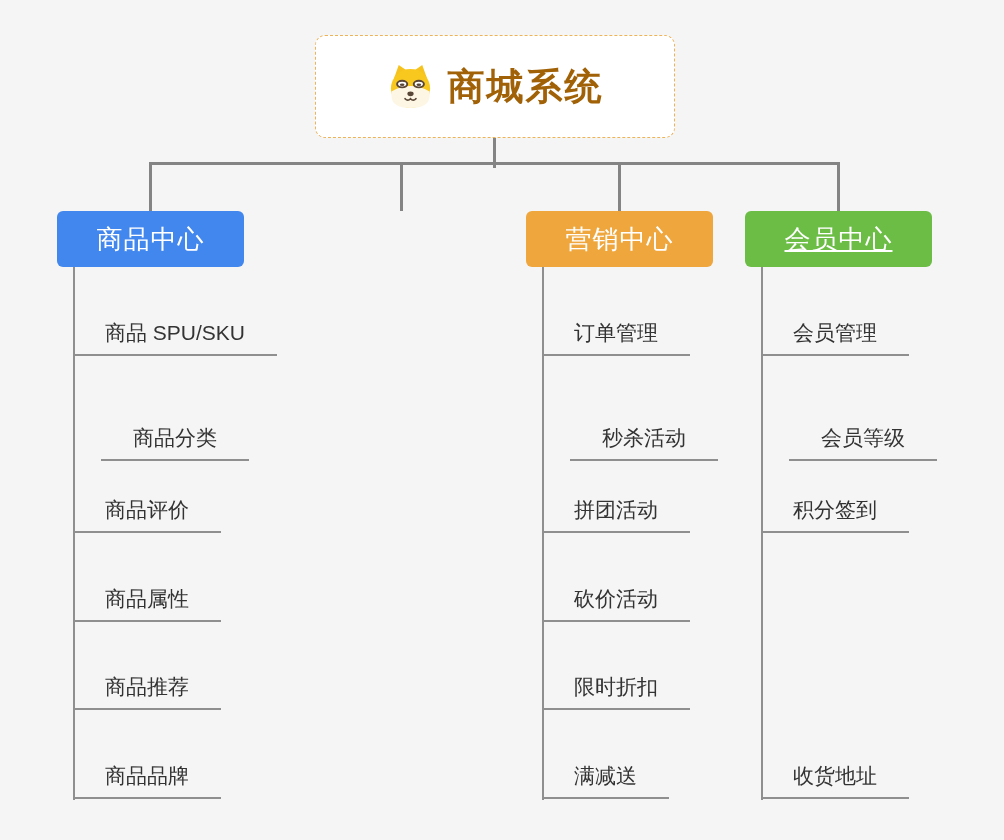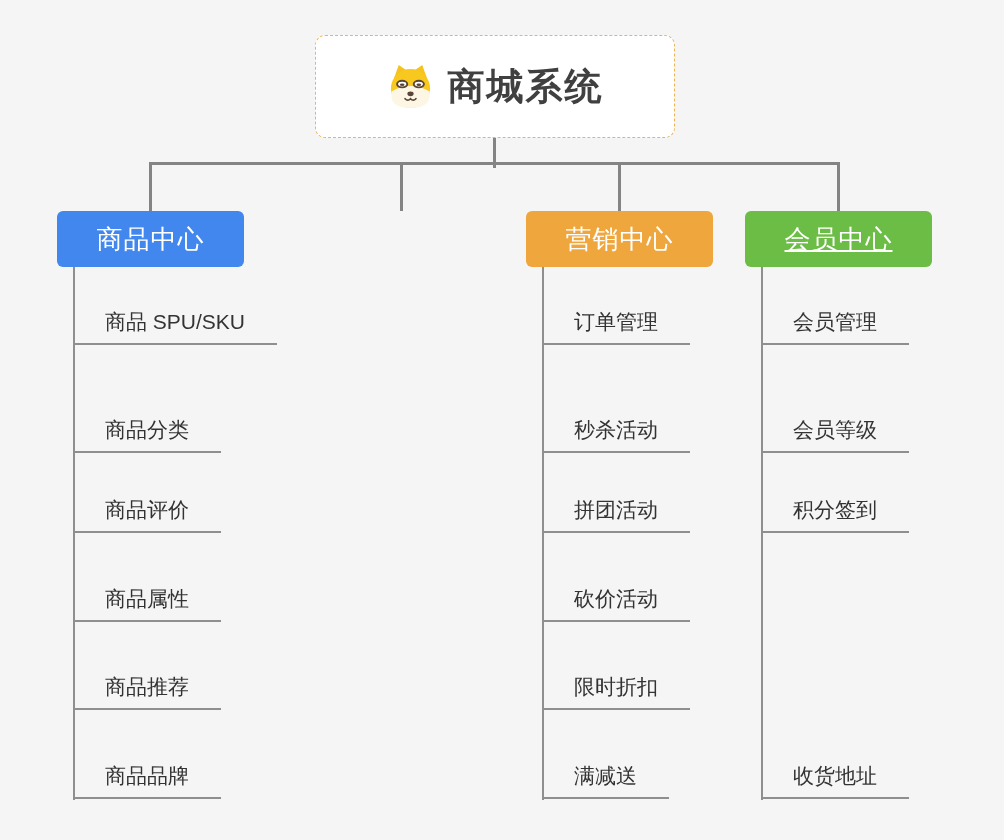--- a/index.html
+++ b/index.html
@@ -75,22 +75,22 @@
   .leaf {
     position: absolute;
     left: 16px;
     padding: 0 32px 6px 32px;
     line-height: 30px;
     font-size: 21px;
     color: #333333;
     white-space: nowrap;
     border-bottom: 2px solid #8f8f8f;
   }
-  .leaf-1 { top: 96px; }
-  .leaf-2 { top: 204px; }
+  .leaf-1 { top: 107px; }
+  .leaf-2 { top: 212px; margin-left: 28px; }
   .leaf-3 { top: 284px; }
   .leaf-4 { top: 373px; }
   .leaf-5 { top: 461px; }
   .leaf-6 { top: 550px; }
 </style>
 </head>
 <body>
 
 <div class="canvas">
 
@@ -100,21 +100,21 @@
       <path d="M41,16 L36,2 L26,9 Z" fill="#f6c21d"></path>
       <circle cx="24" cy="26" r="20" fill="#f8c81f"></circle>
       <path d="M4.5,29 Q24,18 43.5,29 L43.5,33 Q43.5,46 24,46 Q4.5,46 4.5,33 Z" fill="#fdf6e4"></path>
       <ellipse cx="15.5" cy="21.5" rx="5.2" ry="3.4" fill="#ffffff" stroke="#5a4636" stroke-width="2"></ellipse>
       <ellipse cx="32.5" cy="21.5" rx="5.2" ry="3.4" fill="#ffffff" stroke="#5a4636" stroke-width="2"></ellipse>
       <ellipse cx="15.5" cy="22.3" rx="2.4" ry="1.3" fill="#5a4636"></ellipse>
       <ellipse cx="32.5" cy="22.3" rx="2.4" ry="1.3" fill="#5a4636"></ellipse>
       <ellipse cx="24" cy="31.5" rx="3.2" ry="2.4" fill="#5a4636"></ellipse>
       <path d="M18.5,36.5 Q21.2,39.5 24,36.5 Q26.8,39.5 29.5,36.5" fill="none" stroke="#5a4636" stroke-width="1.8" stroke-linecap="round"></path>
     </svg>
-    <span class="root-title" style="color: #404040;">商城系统</span>
+    <span class="root-title" style="color: #a16207;">商城系统</span>
   </div>
 
   <div class="line root-stub"></div>
   <div class="line h-spine"></div>
   <div class="line drop drop-1"></div>
   <div class="line drop drop-2"></div>
   <div class="line drop drop-3"></div>
   <div class="line drop drop-4"></div>
 
   <div class="branch branch-1">

